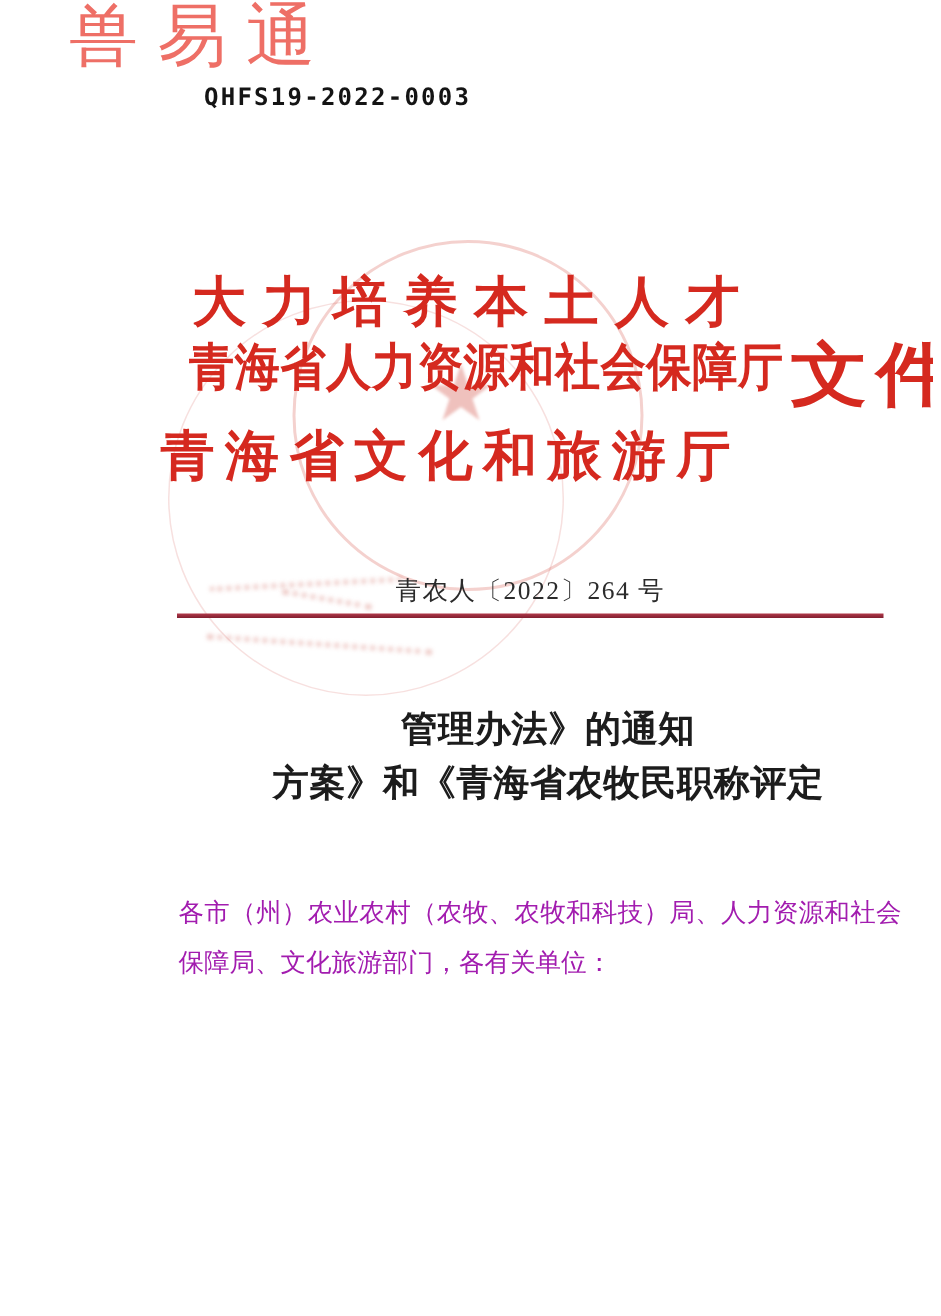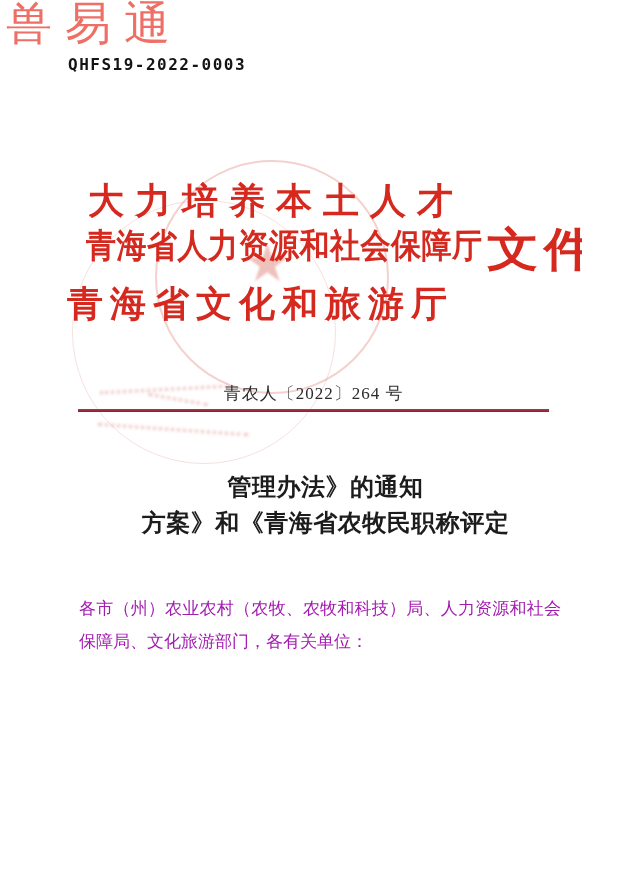--- a/index.html
+++ b/index.html
@@ -3,39 +3,40 @@
 <meta charset="utf-8">
 <style>
   html, body { margin: 0; padding: 0; background: #ffffff; }
   .page {
     position: relative;
     width: 582px;
     height: 877px;
     background: #ffffff;
     overflow: hidden;
     font-family: "Liberation Serif", serif;
+    margin-left: 40px;
   }
 
   
   .watermark {
     position: absolute;
     left: 6px;
     top: 0px;
     font-size: 46px;
     line-height: 1.05;
     letter-spacing: 13px;
     color: #ee6f66;
     font-family: "Liberation Serif", serif;
     white-space: nowrap;
   }
 
   
   .doc-code {
     position: absolute;
-    left: 68px;
+    left: 96px;
     top: 55px;
     font-family: "DejaVu Sans Mono", monospace;
     font-weight: bold;
     font-size: 16px;
     letter-spacing: 1.5px;
     color: #141414;
     white-space: nowrap;
   }
 
   

